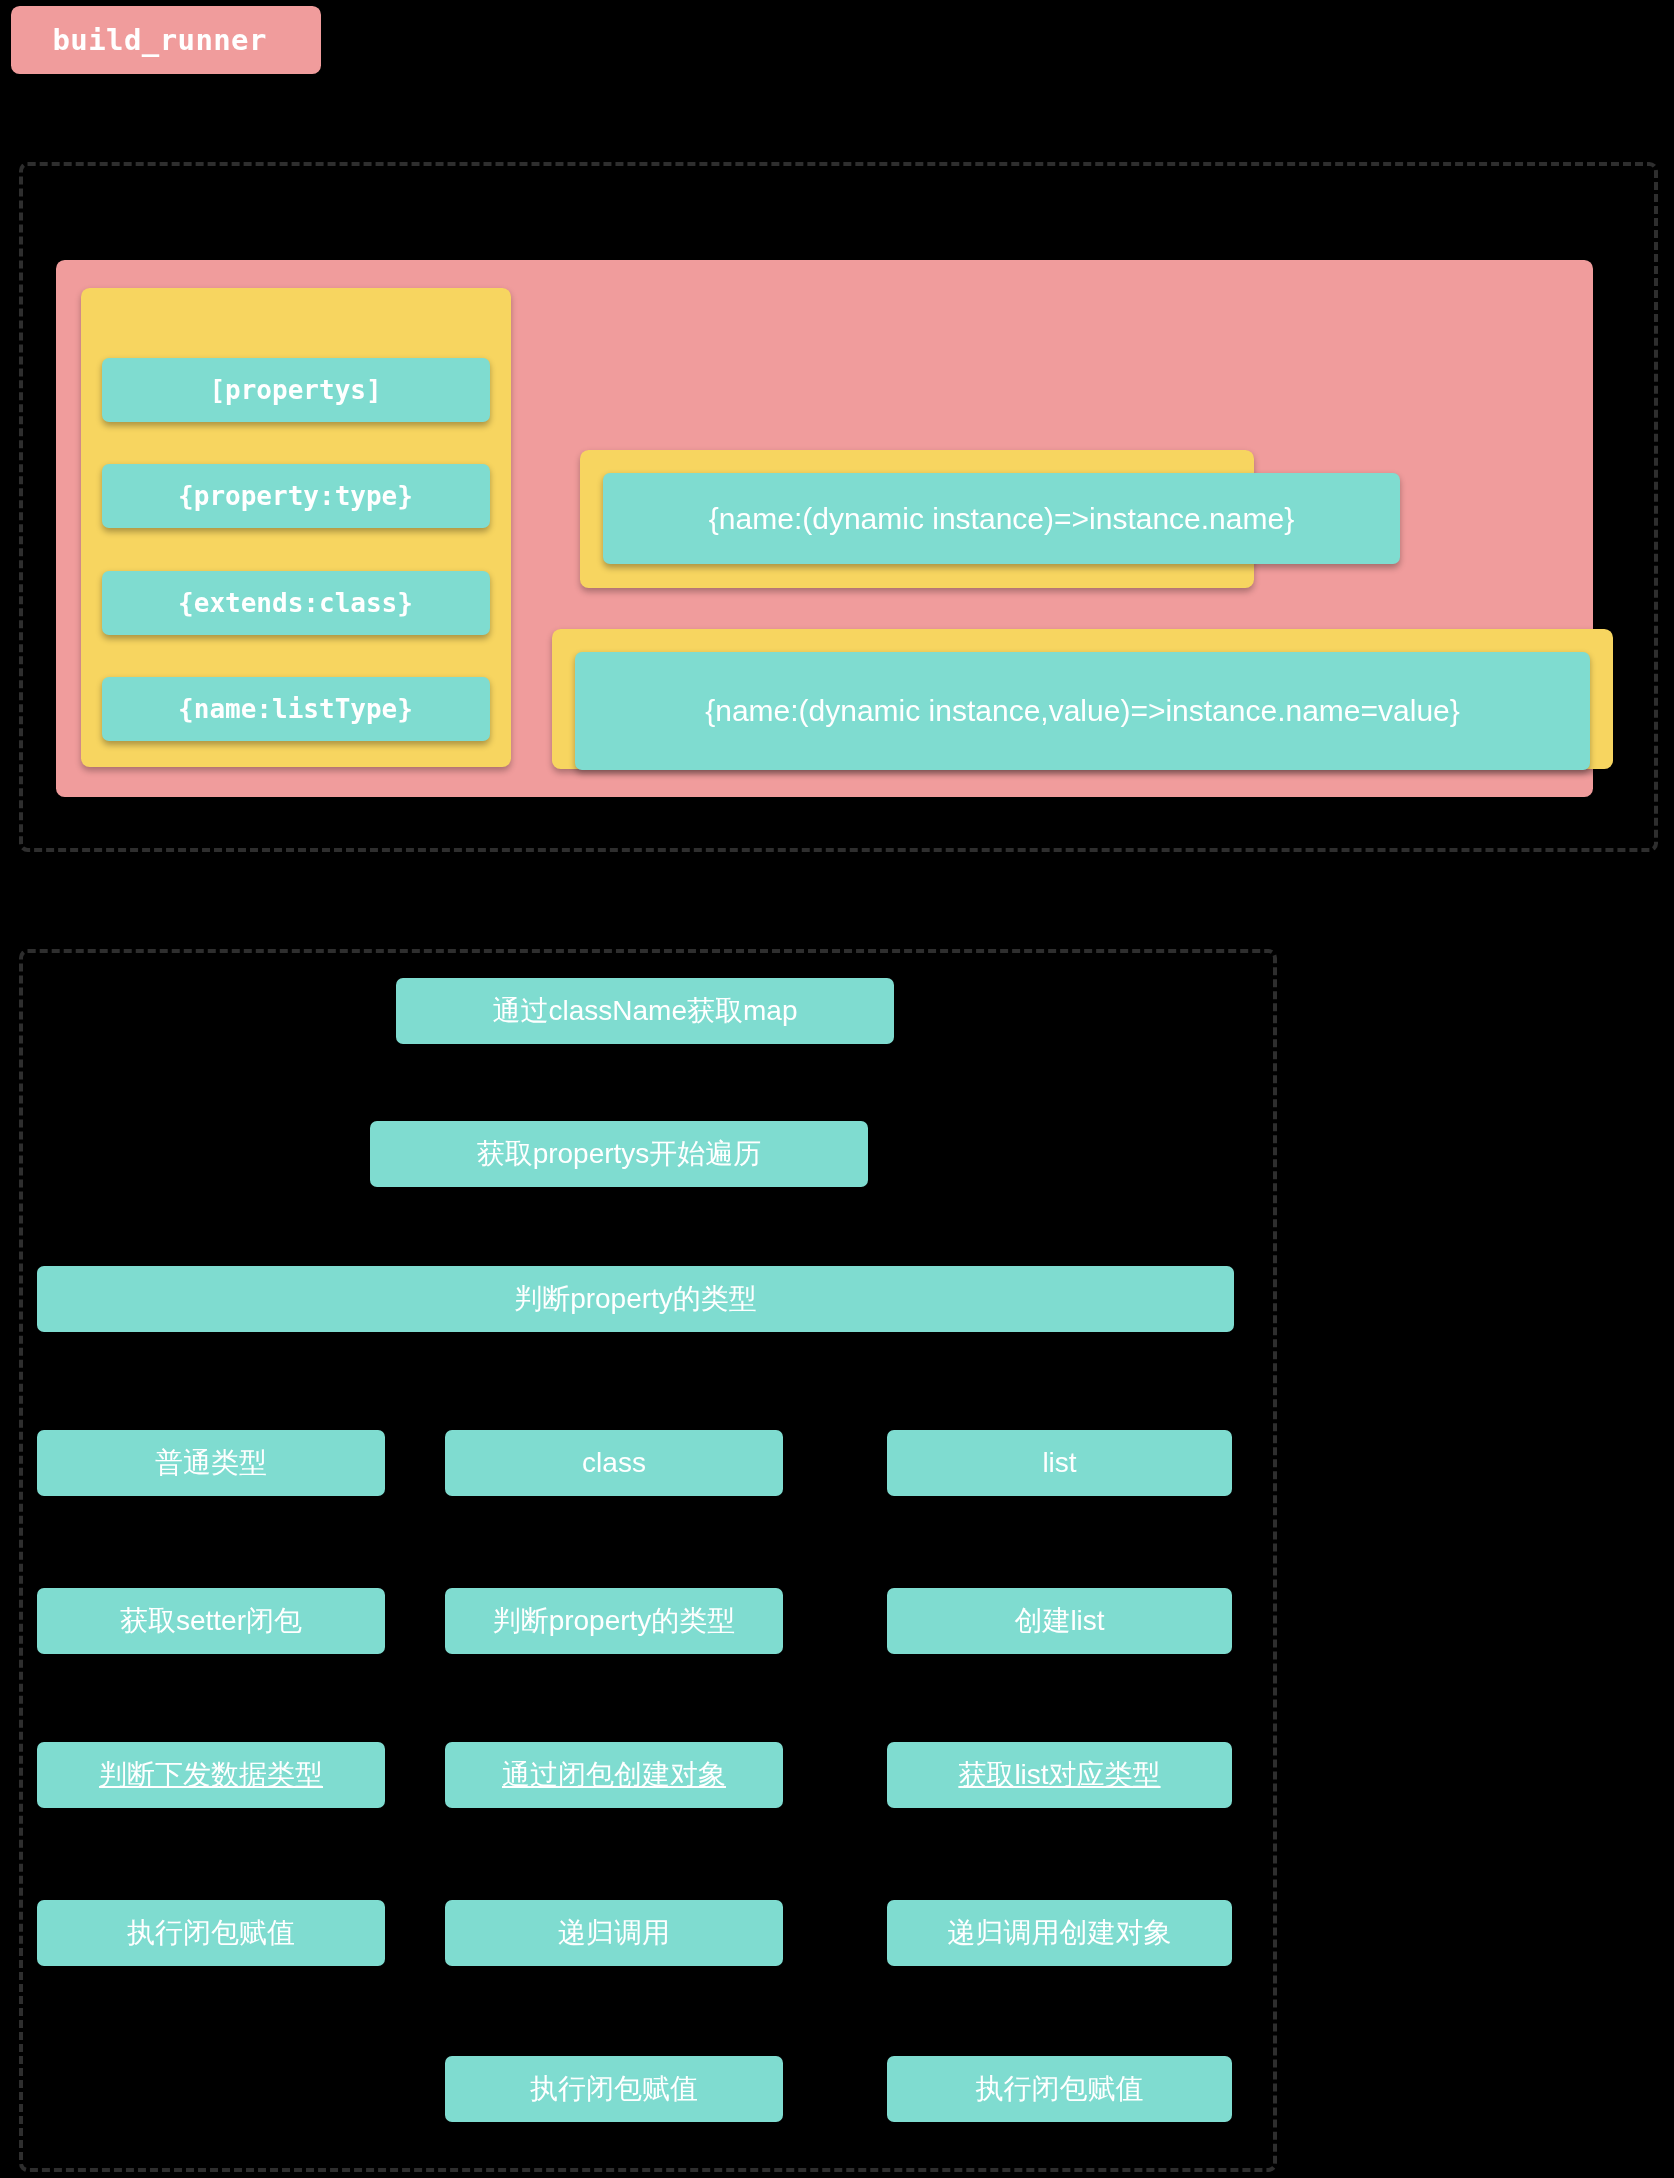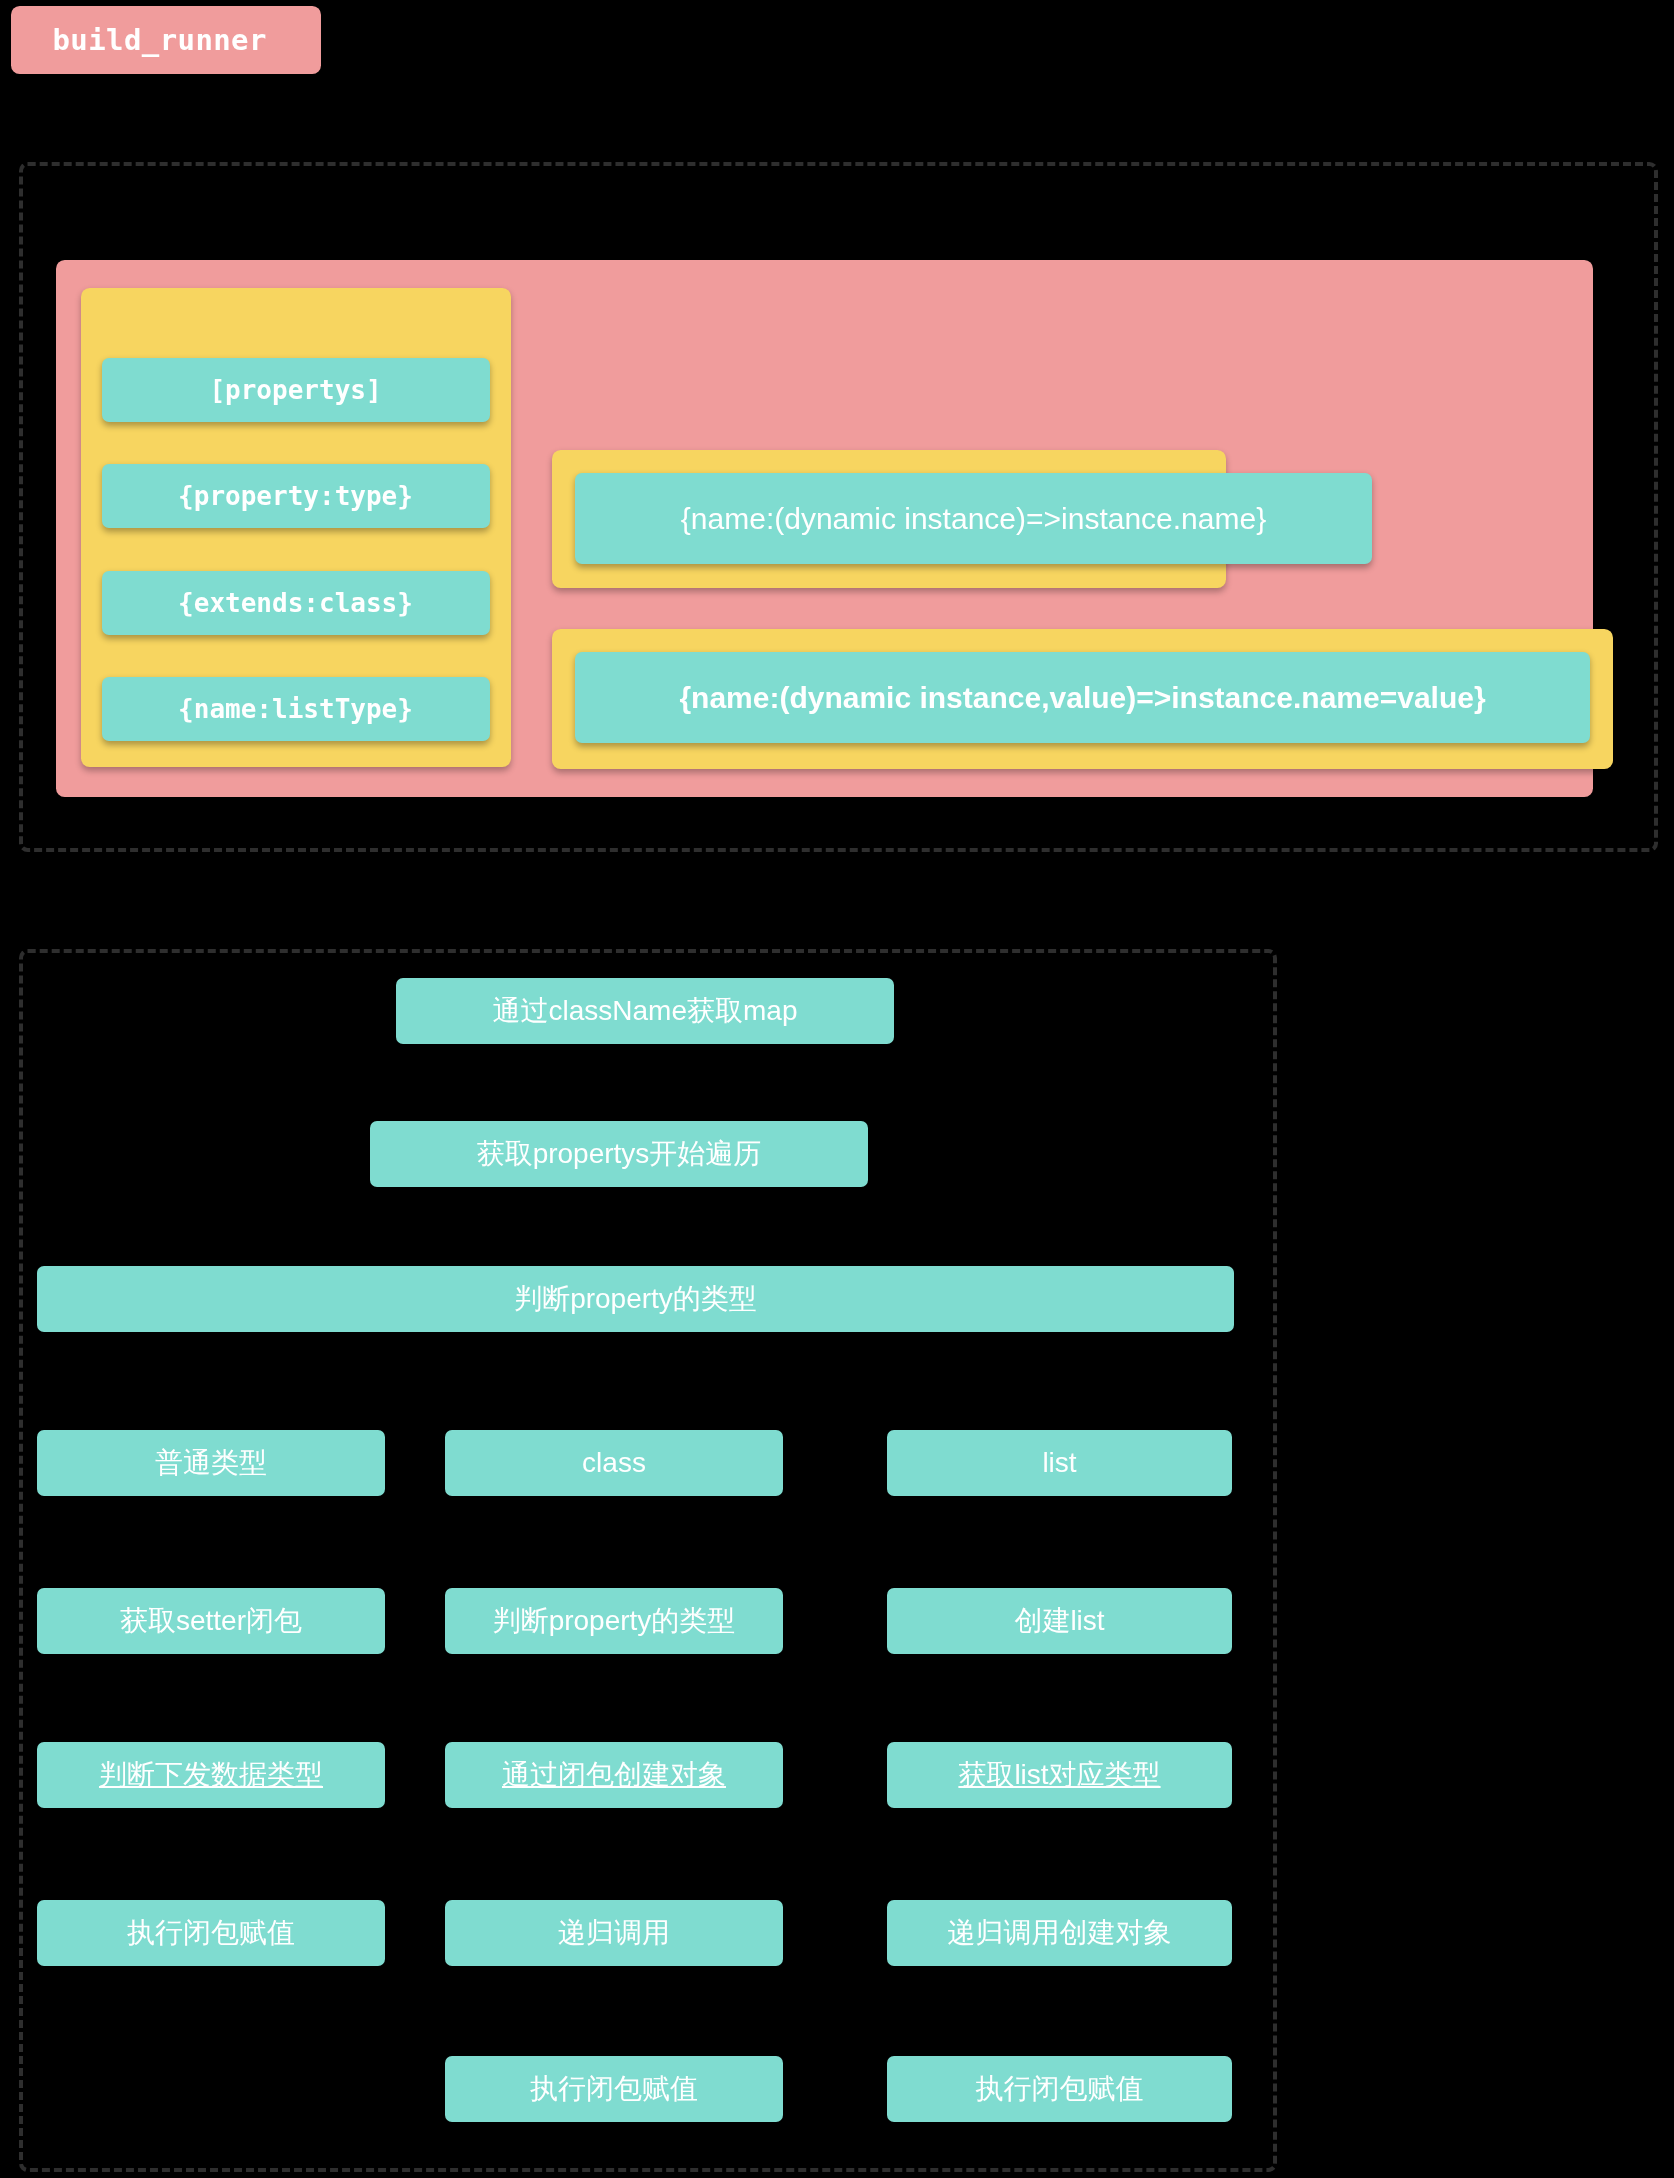--- a/index.html
+++ b/index.html
@@ -69,21 +69,21 @@
 
   
   .yellow-box {
     position: absolute;
     background: #F7D560;
     border-radius: 8.7px;
     box-shadow: 0 3.5px 6.1px rgba(0,0,0,0.28);
   }
   #yellow-left  { left: 24.5px;  top: 28px;  width: 430px;  height: 479px; }
   #yellow-r1    { left: 496px; top: 28px;  width: 633px;  height: 129px; }
-  #yellow-r2    { left: 496px; top: 190px; width: 674px;  height: 138px; }
+  #yellow-r2    { left: 524px; top: 190px; width: 674px;  height: 138px; }
   #yellow-r3    { left: 496px; top: 369px; width: 1061px; height: 140px; }
 
   
   .teal {
     background: #7FDCD0;
     border-radius: 7px;
     display: flex;
     align-items: center;
     justify-content: center;
     color: #FFFFFF;
@@ -126,23 +126,22 @@
   }
   #chip-name-dyn {
     top: 23px;
     width: 797px;
     height: 91px;
     font-size: 30px;
   }
   #chip-name-dyn-val {
     top: 23px;
     width: 1015px;
-    height: 91px;
+    height: 118px;
     font-size: 30px;
-    font-weight: bold;
   }
 
   
   .flow-chip {
     position: absolute;
     height: 66px;
     font-size: 28px;
   }
   #flow-getmap    { left: 370px; top: 978px; width: 498px; margin-left: 26px; }
   #flow-traverse  { left: 370px; top: 1121px; width: 498px; }

